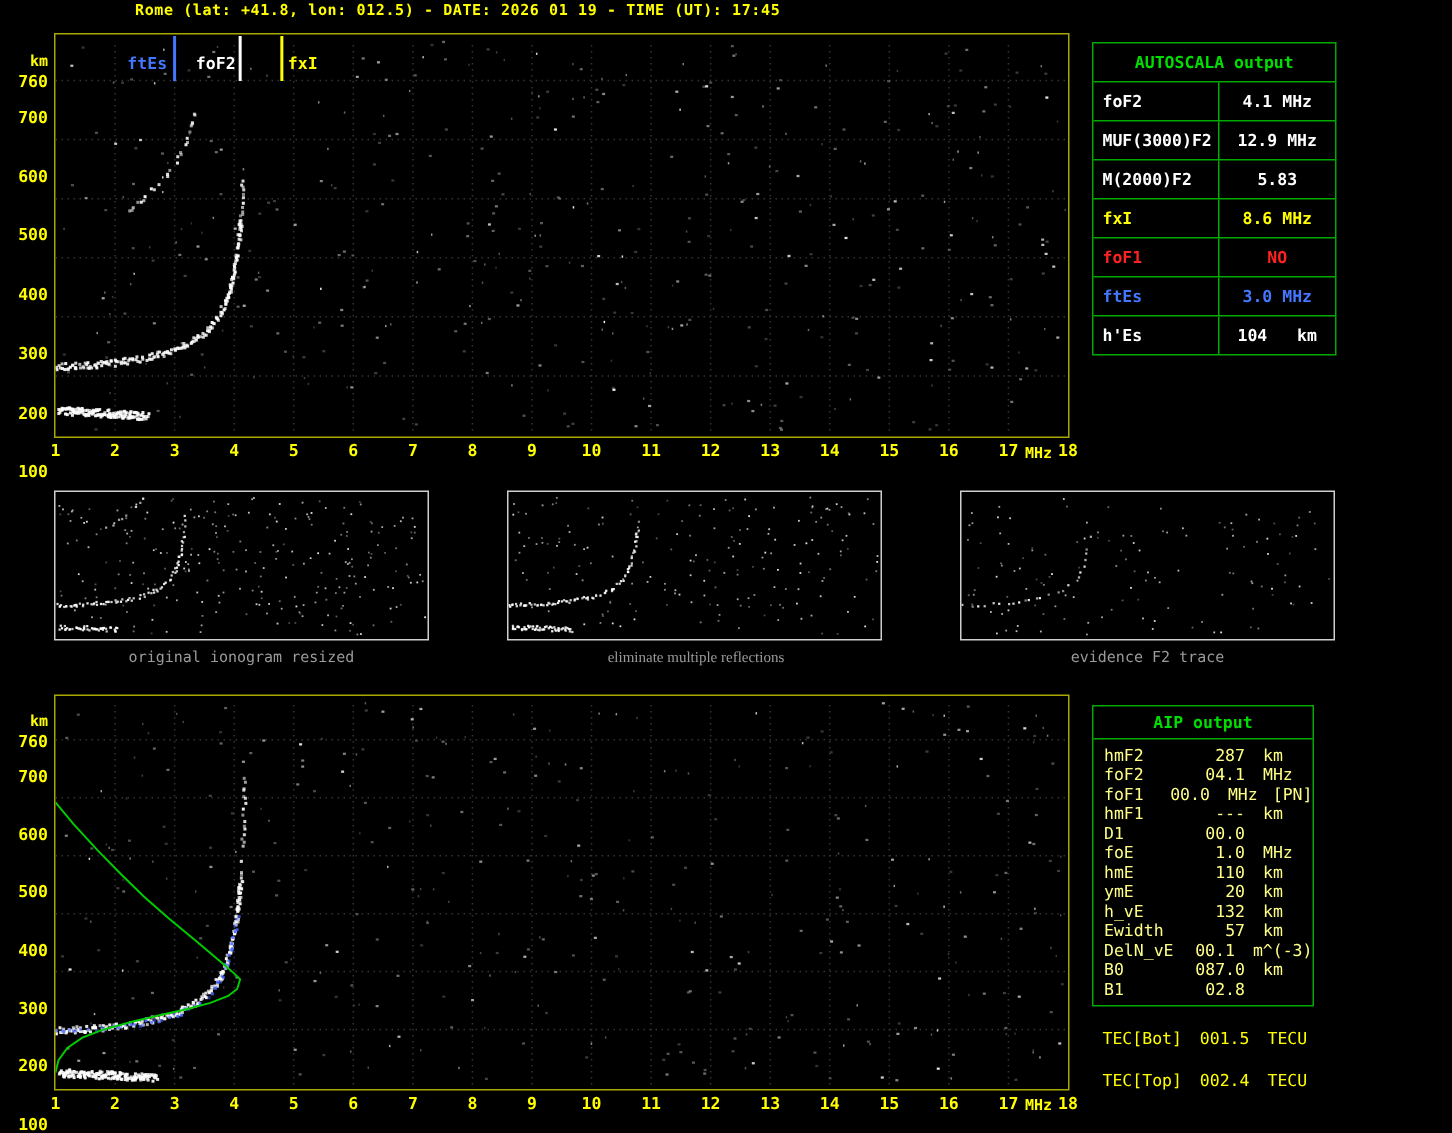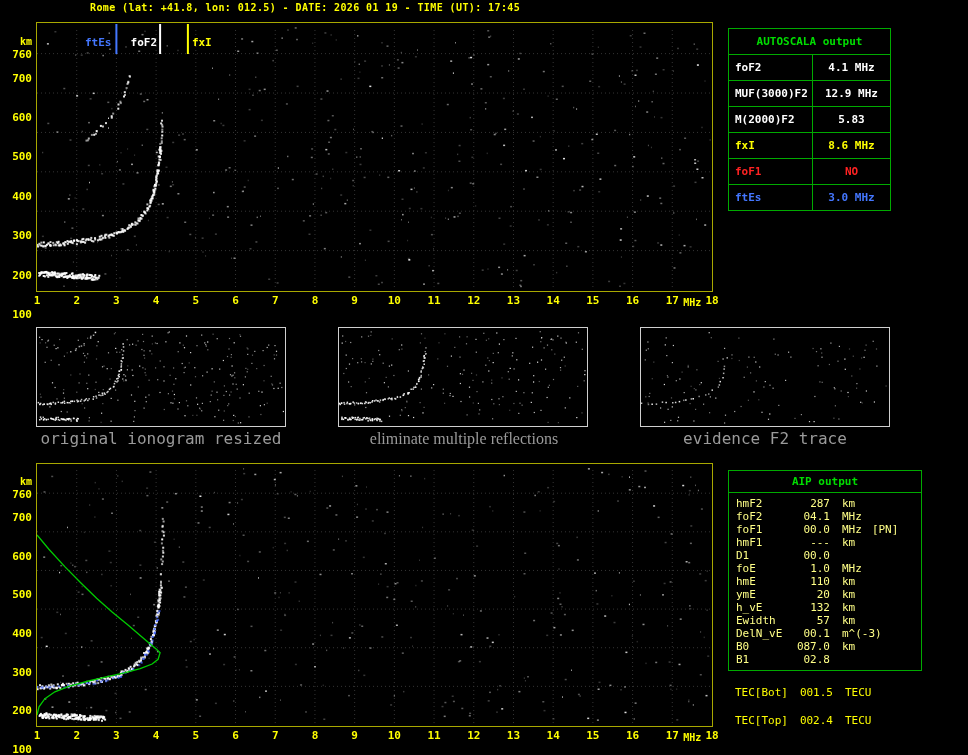--- a/index.html
+++ b/index.html
@@ -25,22 +25,22 @@
              color:var(--green-text,#00dd00);font-weight:bold;font-size:11px;}
   .as-row{display:flex;border-top:1px solid var(--table-border,#00aa00);
           height:25px;line-height:25px;font-size:11px;font-weight:bold;}
   .as-param{width:84px;border-right:1px solid var(--table-border,#00aa00);
             padding-left:6px;box-sizing:border-box;white-space:pre;}
   .as-val{flex:1;text-align:center;white-space:pre;}
   .thumb{position:absolute;width:250px;height:100px;border:1px solid var(--thumb-border,#cfcfcf);
          background:#000;box-sizing:border-box;}
   .thumb svg{position:absolute;left:0;top:0;display:block;}
   .thumb-caption{position:absolute;width:252px;text-align:center;
-                 color:var(--caption,#9a9a9a);font-size:16px;line-height:11px;}
-  .aip-wrap{position:absolute;left:728px;top:470px;width:194px;}
+                 color:var(--caption,#9a9a9a);font-size:10px;line-height:11px;}
+  .aip-wrap{position:absolute;left:728px;top:470px;width:148px;}
   .aip-box{border:1px solid var(--table-border,#00aa00);box-sizing:border-box;
            padding-bottom:4px;background:#000;}
   .aip-header{text-align:center;color:var(--green-text,#00dd00);font-weight:bold;
               font-size:11px;padding:4px 0;border-bottom:1px solid var(--table-border,#00aa00);
               margin-bottom:4px;}
   .aip-line{display:flex;font-size:11px;color:var(--aip-text,#ffff87);
             height:13px;line-height:13px;padding-left:7px;white-space:pre;}
   .aip-name{width:56px;}
   .aip-val{width:38px;text-align:right;}
   .aip-unit{margin-left:12px;}
@@ -904,20 +904,24 @@
           <div class="as-param" style="color: rgb(255, 255, 0);">fxI</div>
           <div class="as-val" style="color: rgb(255, 255, 0);">8.6 MHz</div>
         </div>
         <div class="as-row">
           <div class="as-param" style="color: rgb(255, 34, 34);">foF1</div>
           <div class="as-val" style="color: rgb(255, 34, 34);">NO</div>
         </div>
         <div class="as-row">
           <div class="as-param" style="color: rgb(68, 119, 255);">ftEs</div>
           <div class="as-val" style="color: rgb(68, 119, 255);">3.0 MHz</div>
+        </div>
+        <div class="as-row">
+          <div class="as-param" style="color: rgb(255, 255, 255);">h'Es</div>
+          <div class="as-val" style="color: rgb(255, 255, 255);">104   km</div>
         </div>
       </div>
   </div>
 
   <div class="thumb" style="left:36px;top:327px;">
     <svg id="tsvg-0" width="248" height="98">
         <rect x="107.5" y="44.1" width="1.2" height="1.2" fill="#ffffff" opacity="0.43"></rect>
         <rect x="95.3" y="46.9" width="1.2" height="1.2" fill="#ffffff" opacity="0.83"></rect>
         <rect x="214.3" y="34.8" width="1.2" height="1.2" fill="#ffffff" opacity="0.54"></rect>
         <rect x="191.4" y="20.4" width="1.2" height="1.2" fill="#ffffff" opacity="0.47"></rect>

